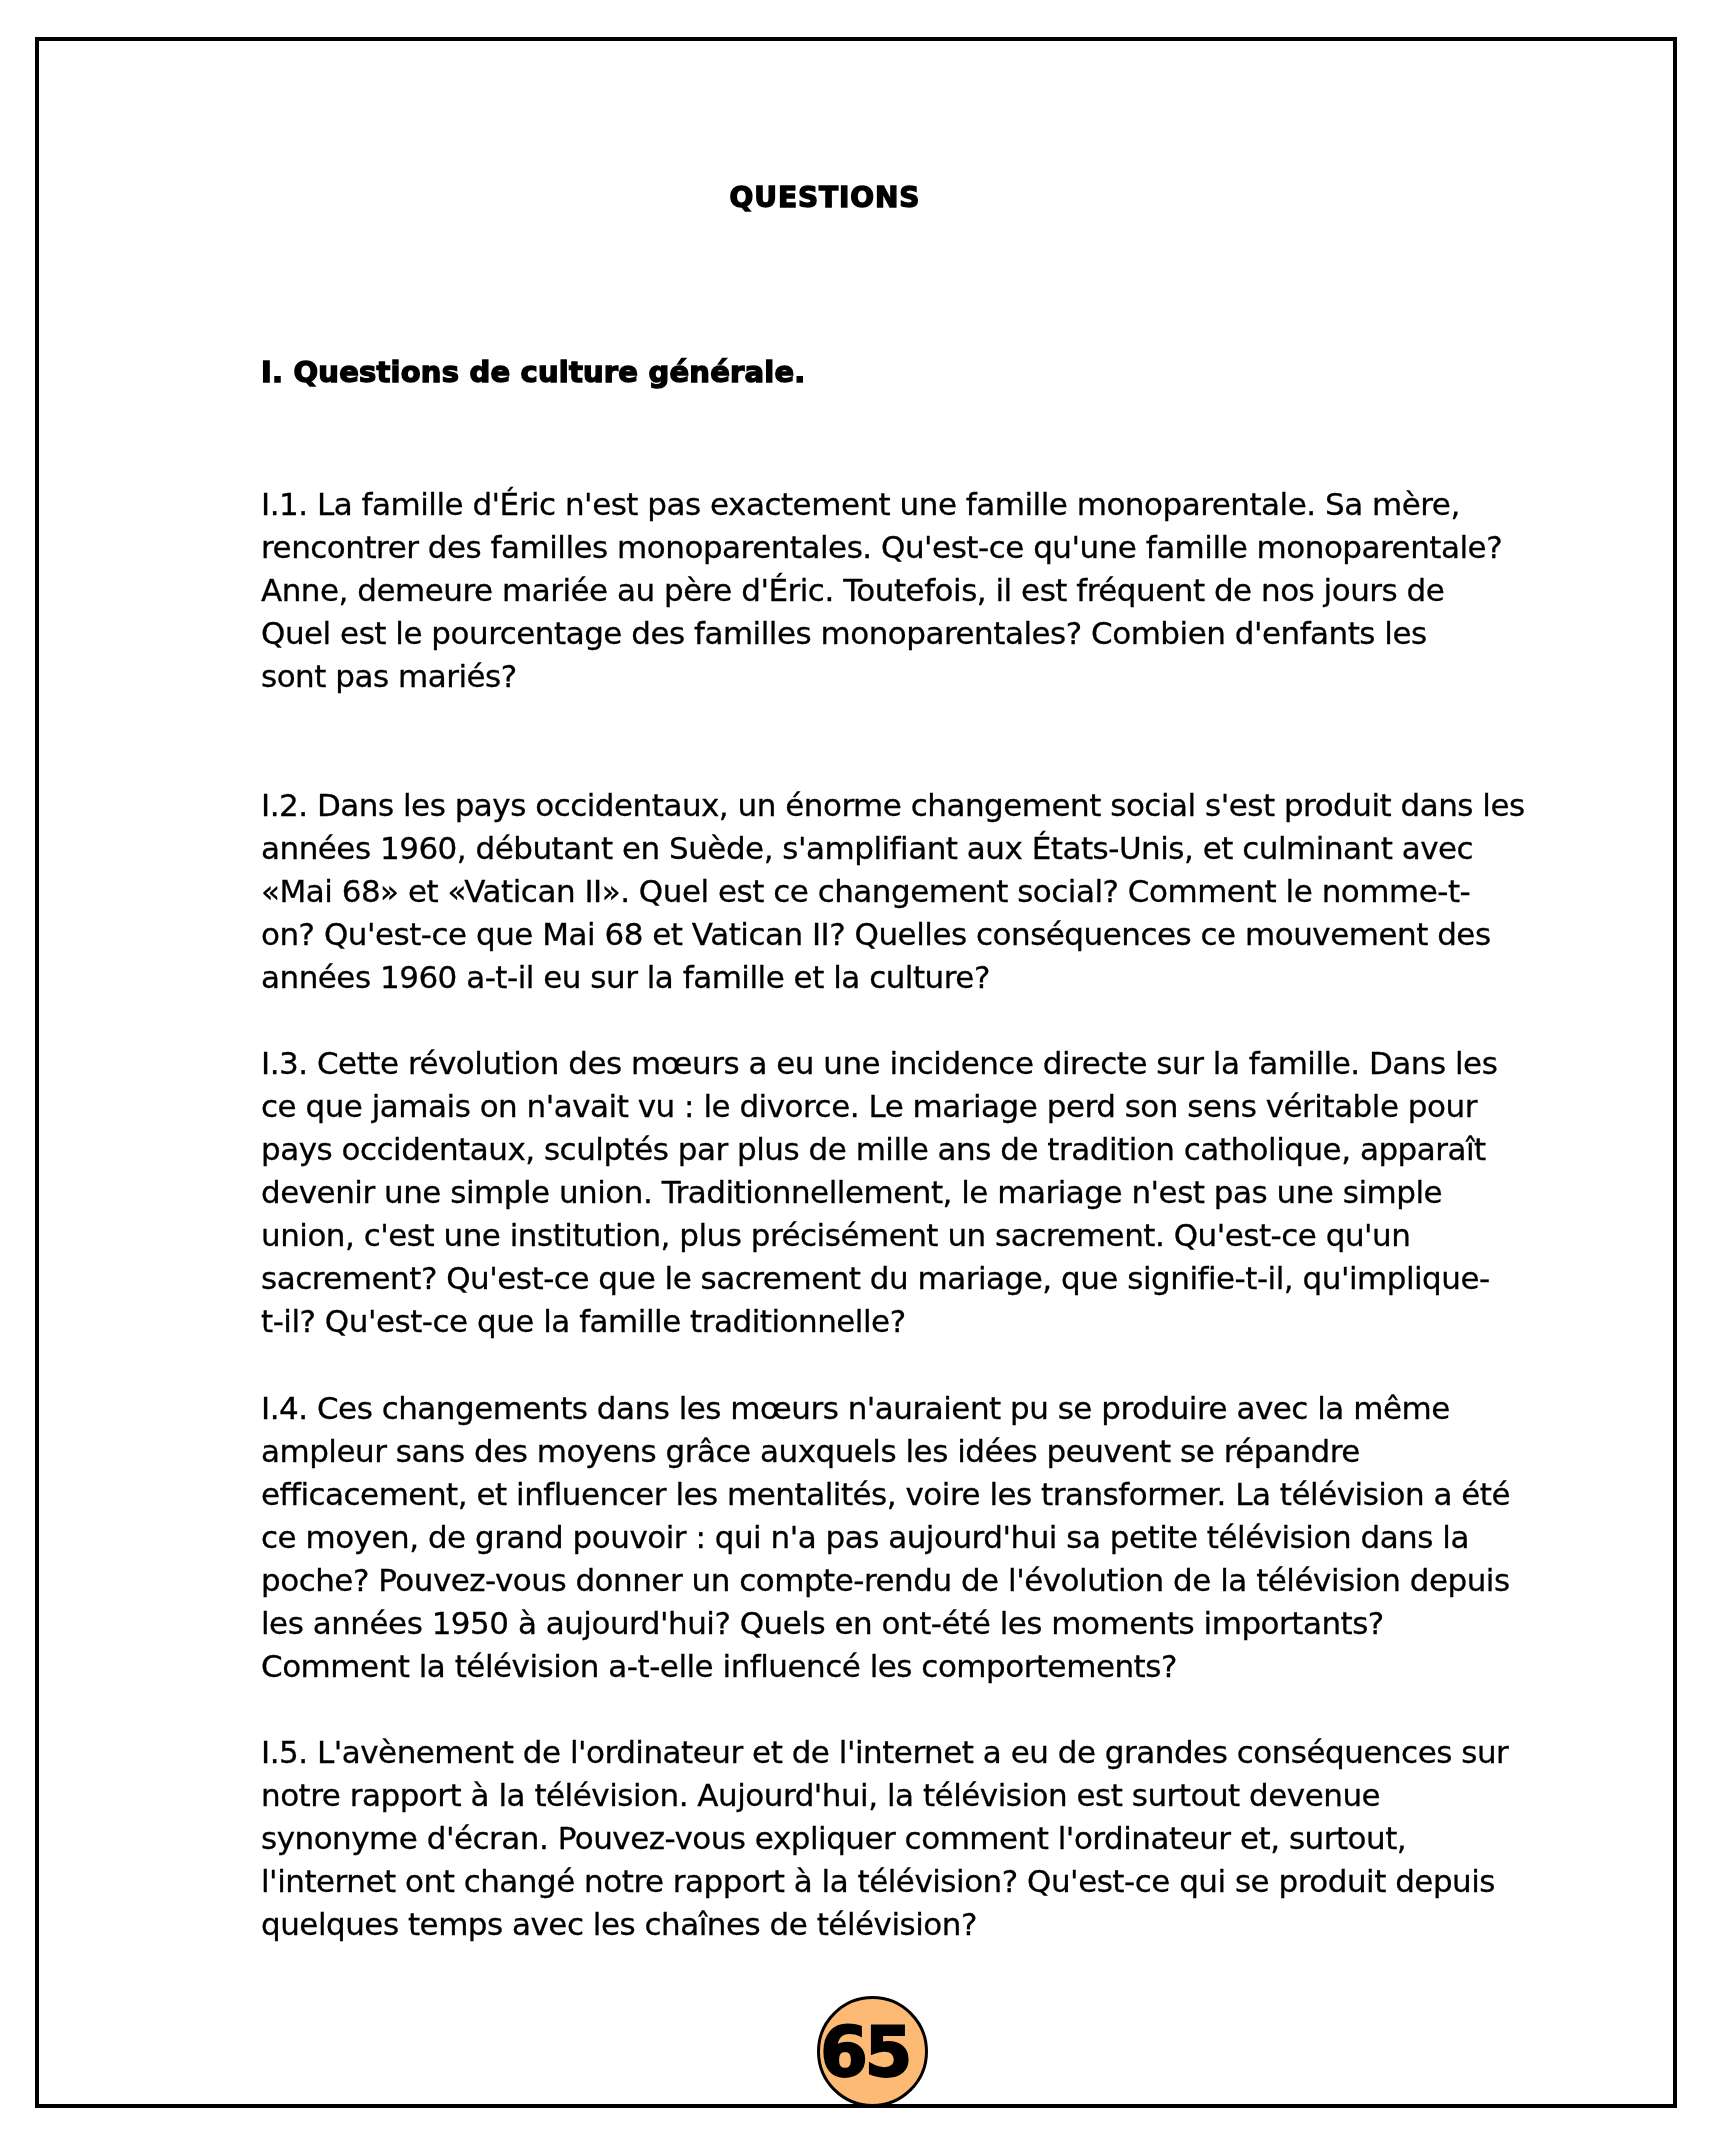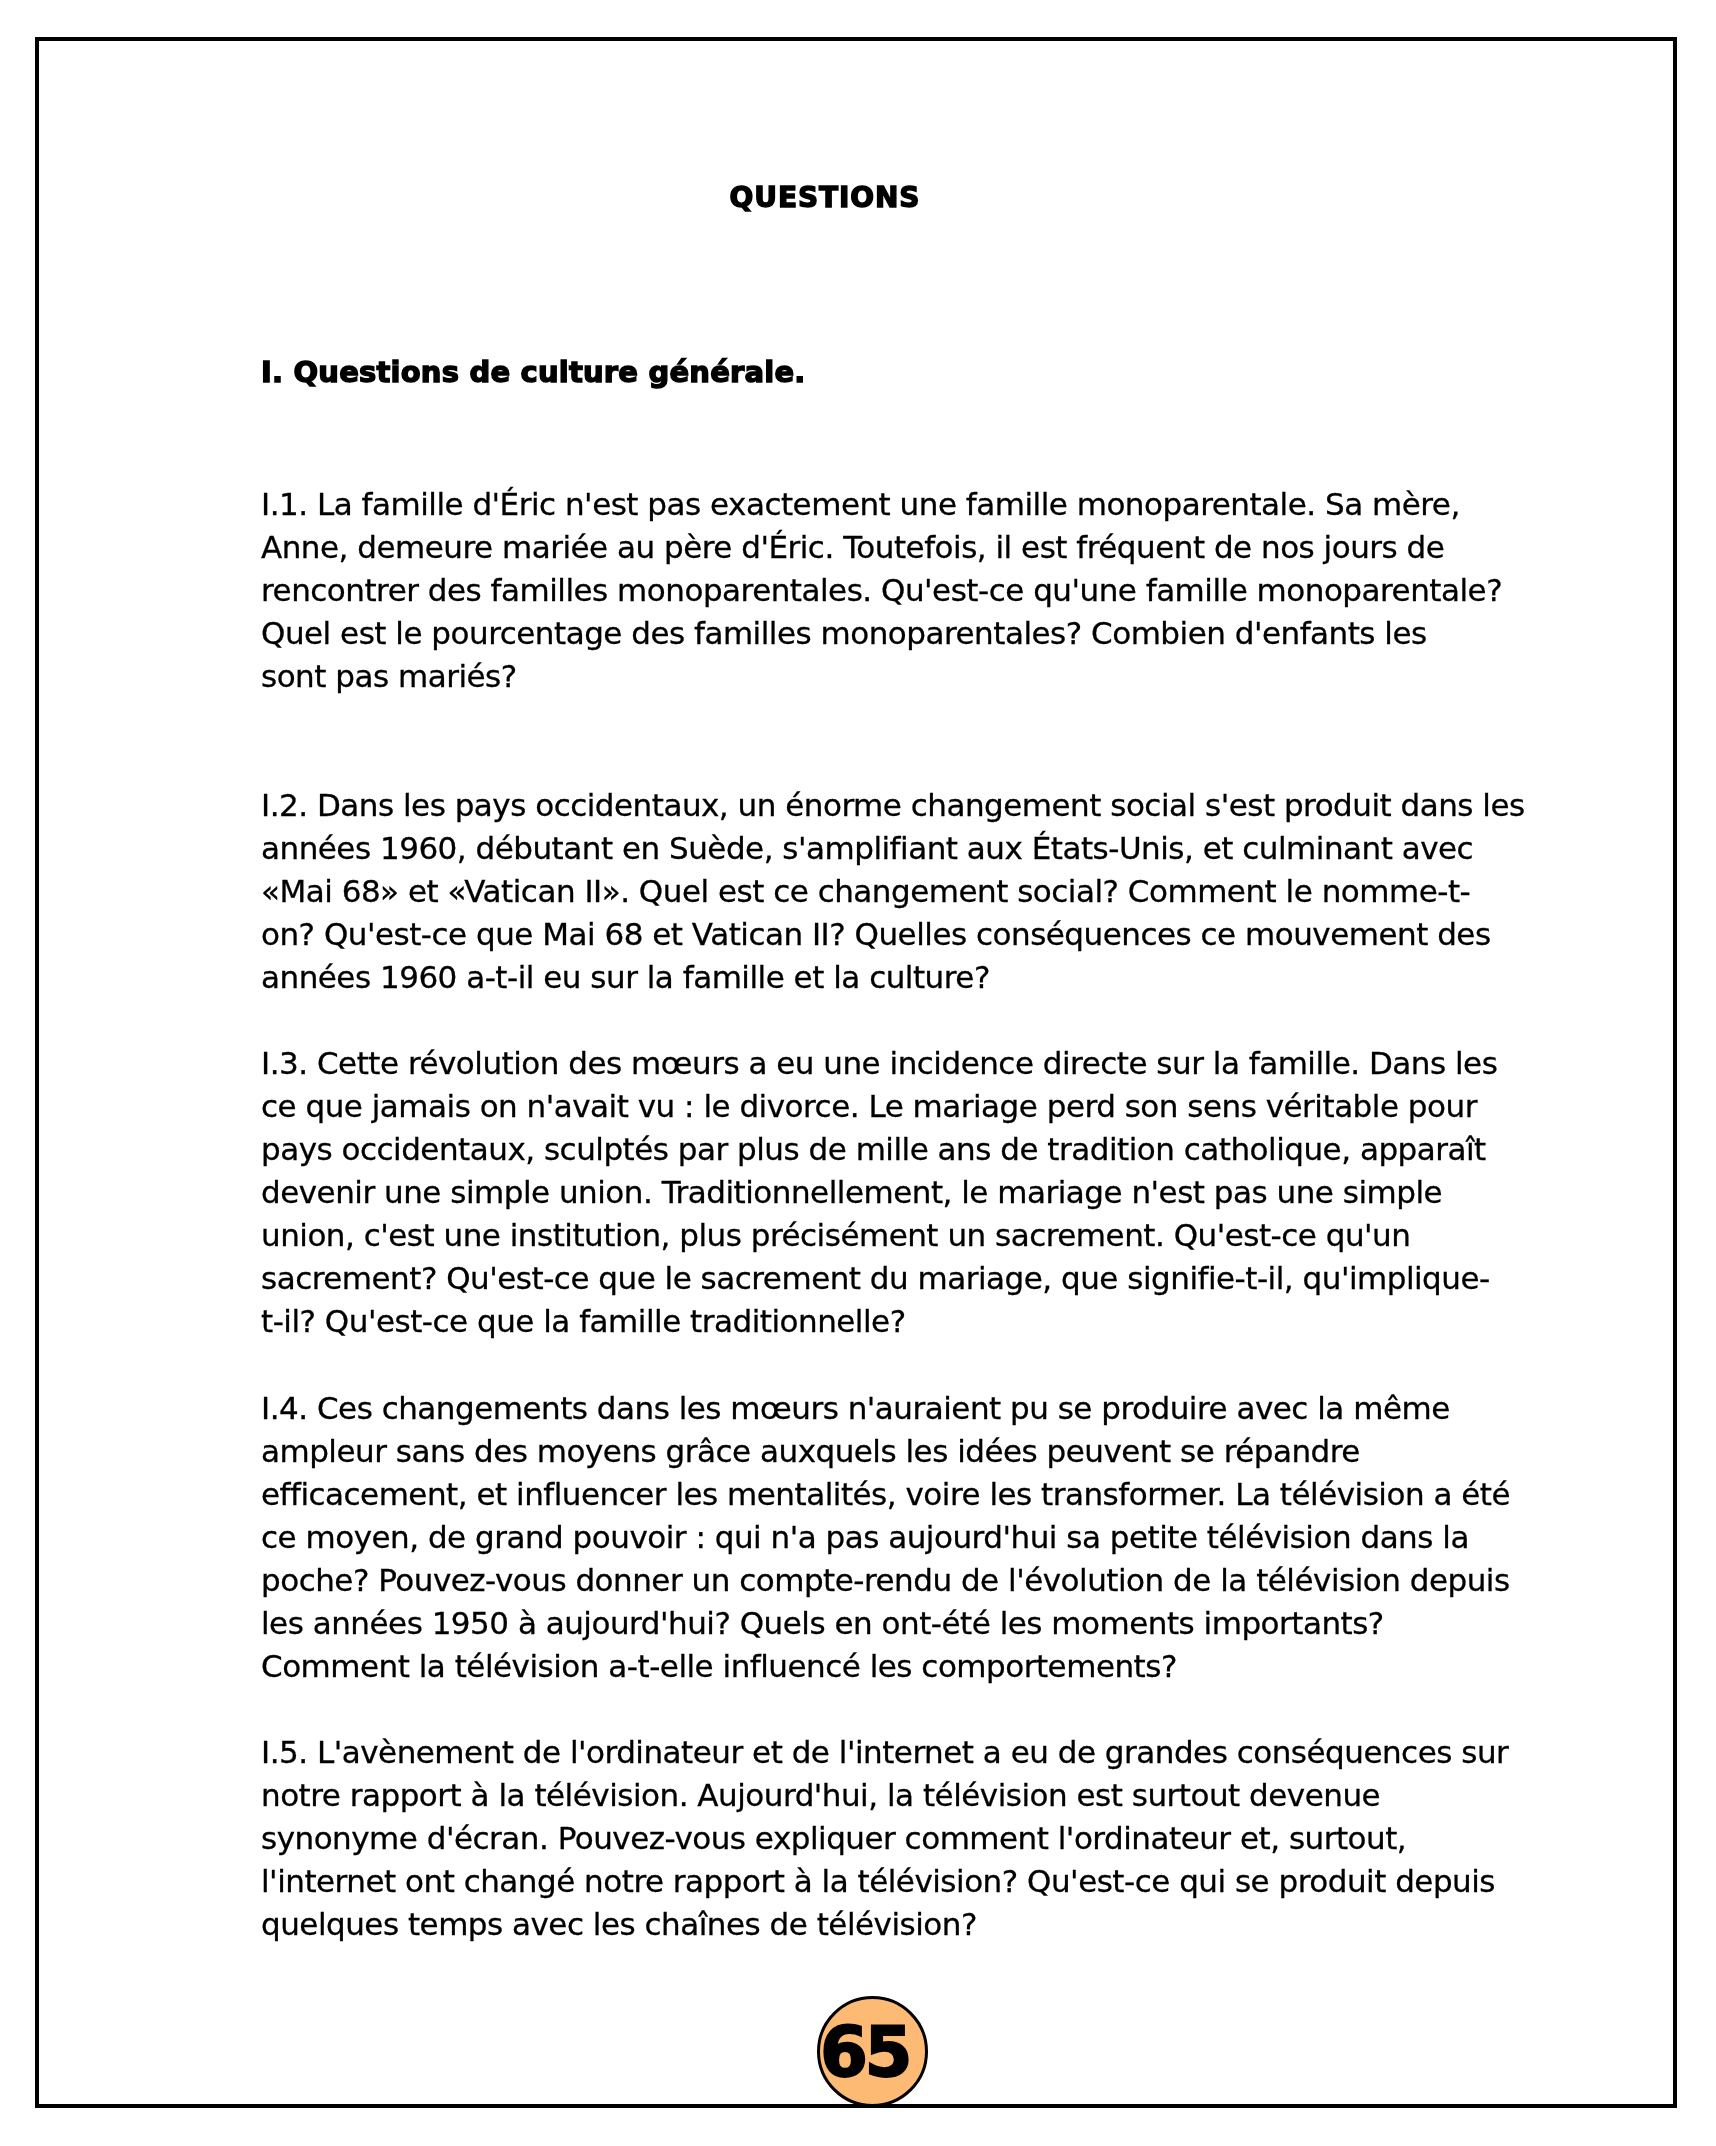--- a/index.html
+++ b/index.html
@@ -93,22 +93,22 @@
 <body>
 
 <div class="page-frame"></div>
 
 <h1 class="page-title" style="margin:0;">QUESTIONS</h1>
 
 <h2 class="section-heading" style="margin:0;">I. Questions de culture générale.</h2>
 
 <div class="question q1">
   <span class="line">I.1. La famille d'Éric n'est pas exactement une famille monoparentale. Sa mère,</span>
+  <span class="line">rencontrer des familles monoparentales. Qu'est-ce qu'une famille monoparentale?</span>
   <span class="line">Anne, demeure mariée au père d'Éric. Toutefois, il est fréquent de nos jours de</span>
-  <span class="line">rencontrer des familles monoparentales. Qu'est-ce qu'une famille monoparentale?</span>
   <span class="line">Quel est le pourcentage des familles monoparentales? Combien d'enfants les</span>
   <span class="line">sont pas mariés?</span>
 </div>
 
 <div class="question q2">
   <span class="line">I.2. Dans les pays occidentaux, un énorme changement social s'est produit dans les</span>
   <span class="line">années 1960, débutant en Suède, s'amplifiant aux États-Unis, et culminant avec</span>
   <span class="line">«Mai 68» et «Vatican II». Quel est ce changement social? Comment le nomme-t-</span>
   <span class="line">on? Qu'est-ce que Mai 68 et Vatican II? Quelles conséquences ce mouvement des</span>
   <span class="line">années 1960 a-t-il eu sur la famille et la culture?</span>

